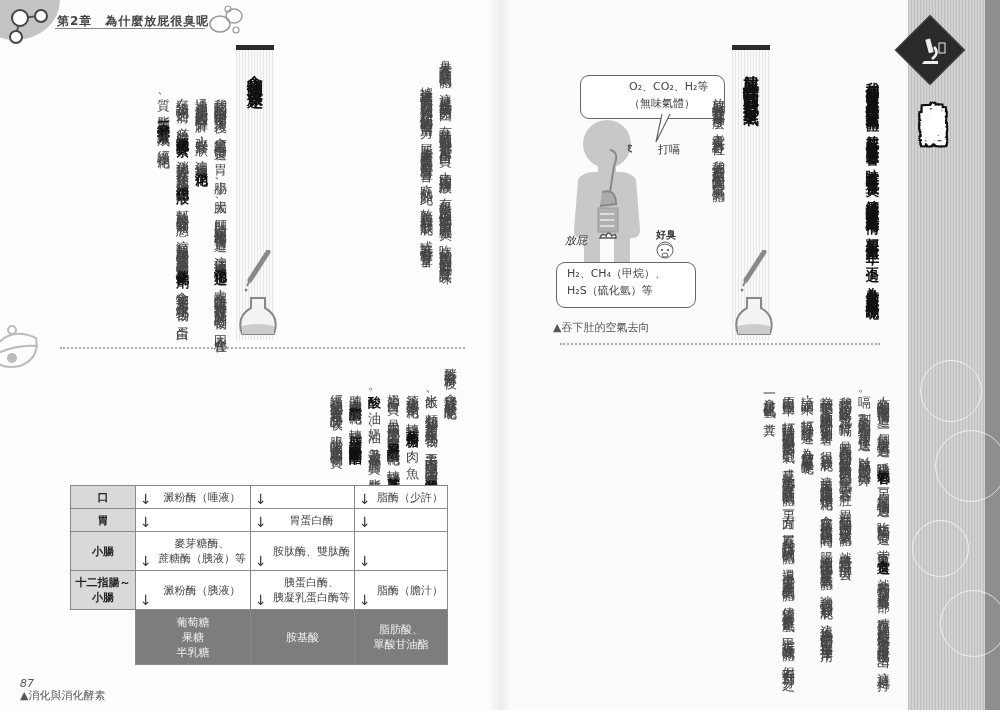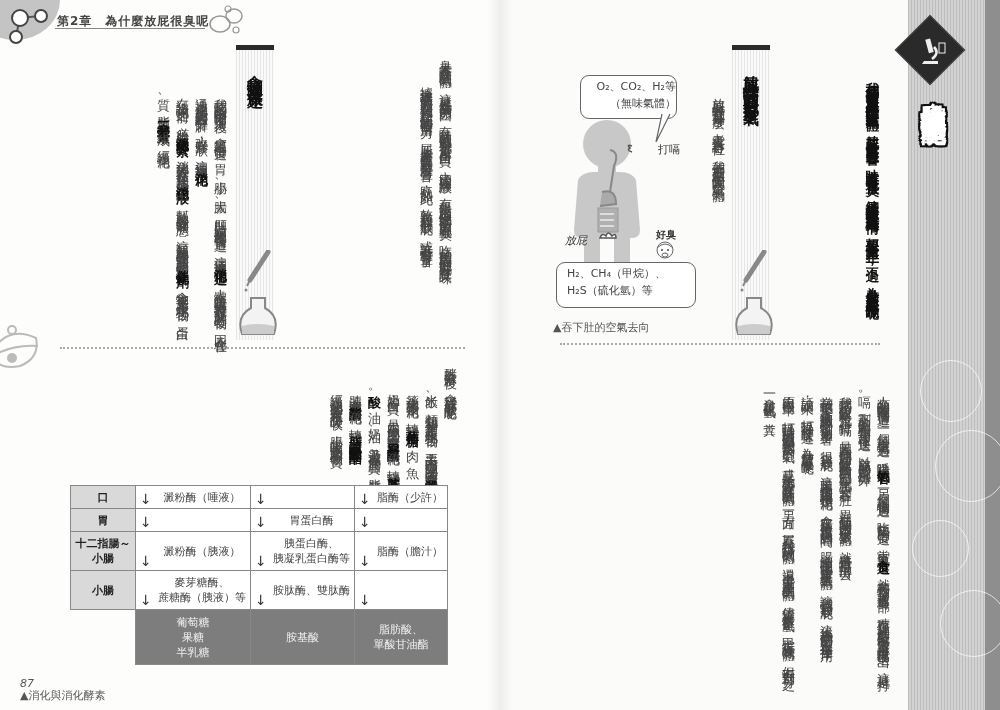--- a/index.html
+++ b/index.html
@@ -50,21 +50,21 @@
         background:repeating-linear-gradient(90deg,#bdbdbd 0 1px,#d2d2d2 1px 3px);}
   .band-dark{position:absolute;left:985px;top:0;width:15px;height:710px;background:#8e8e8e;}
   .diamond{position:absolute;left:905px;top:25px;width:48px;height:48px;background:#2a2a2a;transform:rotate(45deg);border:1px solid #555;}
   .diamond-icon{position:absolute;left:914px;top:35px;width:32px;height:32px;}
   .big-title{position:absolute;left:917px;top:82px;writing-mode:vertical-rl;font-size:26px;font-weight:bold;
       color:#fff;letter-spacing:2px;
       text-shadow:-2px -2px 0 #111,2px -2px 0 #111,-2px 2px 0 #111,2px 2px 0 #111,0 2px 0 #111,2px 0 0 #111,-2px 0 0 #111,0 -2px 0 #111;}
   .band-circle{position:absolute;border:1px solid rgba(255,255,255,0.7);border-radius:50%;}
 
   
-  .bubble-box{position:absolute;border:1.2px solid #666;border-radius:9px;background:#fff;font-size:11px;color:#444;text-align:right;line-height:17px;}
+  .bubble-box{position:absolute;border:1.2px solid #666;border-radius:9px;background:#fff;font-size:11px;color:#444;text-align:left;line-height:17px;padding-left:48px;}
   .diag-label{position:absolute;font-size:11px;color:#333;}
 </style>
 </head>
 <body>
 
 <div class="page" id="left-page">
   <div class="corner-circle"></div>
   <svg class="molecule" width="50" height="42" viewBox="0 0 50 42">
     <line x1="14" y1="14" x2="34" y2="12" stroke="#555" stroke-width="2"></line>
     <line x1="14" y1="14" x2="10" y2="32" stroke="#555" stroke-width="2"></line>
@@ -149,49 +149,49 @@
       <td class="cell">
             <span class="arrow">↓</span>
             <span class="t">胃蛋白酶</span>
           </td>
       <td class="cell">
             <span class="arrow">↓</span>
             <span class="t"></span>
           </td>
     </tr>
     <tr>
+      <td class="rowlabel" style="height:34px">小腸</td>
+      <td class="cell">
+            <span class="arrow">↓</span>
+            <span class="t" style="white-space:pre-line">麥芽糖酶、
+蔗糖酶（胰液）等</span>
+          </td>
+      <td class="cell">
+            <span class="arrow">↓</span>
+            <span class="t" style="white-space:pre-line">胺肽酶、雙肽酶</span>
+          </td>
+      <td class="cell">
+            <span class="arrow">↓</span>
+            <span class="t" style="white-space:pre-line"></span>
+          </td>
+    </tr>
+    <tr>
       <td class="rowlabel" style="height:34px">十二指腸～小腸</td>
       <td class="cell">
             <span class="arrow">↓</span>
             <span class="t" style="white-space:pre-line">澱粉酶（胰液）</span>
           </td>
       <td class="cell">
             <span class="arrow">↓</span>
             <span class="t" style="white-space:pre-line">胰蛋白酶、
 胰凝乳蛋白酶等</span>
           </td>
       <td class="cell">
             <span class="arrow">↓</span>
             <span class="t" style="white-space:pre-line">脂酶（膽汁）</span>
-          </td>
-    </tr>
-    <tr>
-      <td class="rowlabel" style="height:34px">小腸</td>
-      <td class="cell">
-            <span class="arrow">↓</span>
-            <span class="t" style="white-space:pre-line">麥芽糖酶、
-蔗糖酶（胰液）等</span>
-          </td>
-      <td class="cell">
-            <span class="arrow">↓</span>
-            <span class="t" style="white-space:pre-line">胺肽酶、雙肽酶</span>
-          </td>
-      <td class="cell">
-            <span class="arrow">↓</span>
-            <span class="t" style="white-space:pre-line"></span>
           </td>
     </tr>
     <tr>
       <td class="blank"></td>
       <td class="result" style="white-space:pre-line">葡萄糖
 果糖
 半乳糖</td>
       <td class="result" style="white-space:pre-line">胺基酸</td>
       <td class="result" style="white-space:pre-line">脂肪酸、
 單酸甘油酯</td>

